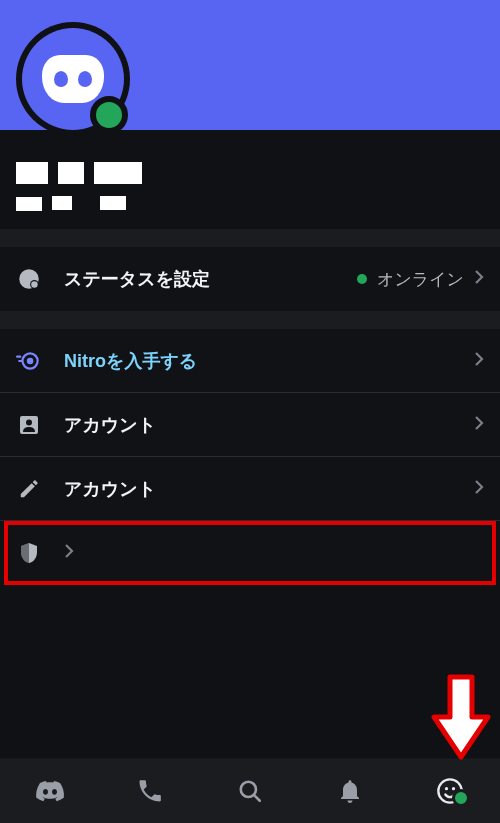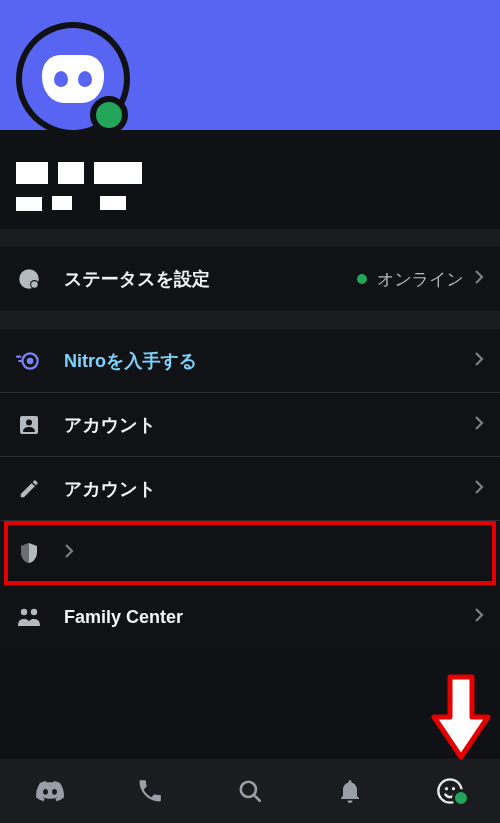--- a/index.html
+++ b/index.html
@@ -310,36 +310,20 @@
         </svg>
       </span>
       <span class="chevron">
         <svg width="10" height="16" viewBox="0 0 10 16" fill="none" stroke="currentColor" stroke-width="2.2">
             <path d="M2 2 L8 8 L2 14"></path>
           </svg>
       </span>
     </div>
   </div>
 
-  <div class="setting-row">
-    <span class="row-icon">
-      <svg width="26" height="22" viewBox="0 0 26 22" fill="currentColor">
-        <circle cx="8" cy="6" r="3.2"></circle>
-        <circle cx="18" cy="6" r="3.2"></circle>
-        <path d="M2 20 C2 14 5 13 8 13 C11 13 14 14 14 20 Z"></path>
-        <path d="M12 20 C12 14 15 13 18 13 C21 13 24 14 24 20 Z"></path>
-      </svg>
-    </span>
-    <span class="row-label">Family Center</span>
-    <span class="chevron">
-      <svg width="10" height="16" viewBox="0 0 10 16" fill="none" stroke="currentColor" stroke-width="2.2">
-          <path d="M2 2 L8 8 L2 14"></path>
-        </svg>
-    </span>
-  </div>
 
 
 </div>
 
 <div class="bottom-nav">
   <div class="nav-btn">
     <svg width="30" height="24" viewBox="0 0 30 24" fill="currentColor">
       <path d="M25 4 C23 3 21 2.3 19 2 C18.8 2.4 18.5 3 18.3 3.4 C16.1 3.1 13.9 3.1 11.7 3.4 C11.5 3 11.2 2.4 11 2 C9 2.3 7 3 5 4 C1.7 9 0.8 13.8 1.2 18.6 C3.6 20.4 6 21.5 8.3 22.2 C8.9 21.4 9.4 20.6 9.8 19.7 C9 19.4 8.2 19 7.5 18.6 C7.7 18.5 7.9 18.3 8.1 18.2 C12.6 20.3 17.5 20.3 22 18.2 C22.2 18.3 22.4 18.5 22.6 18.6 C21.9 19 21.1 19.4 20.3 19.7 C20.7 20.6 21.2 21.4 21.8 22.2 C24.1 21.5 26.5 20.4 28.9 18.6 C29.4 13.1 28 8.3 25 4 Z M10.5 15.7 C9.1 15.7 8 14.4 8 12.9 C8 11.3 9.1 10.1 10.5 10.1 C11.9 10.1 13 11.3 13 12.9 C13 14.4 11.9 15.7 10.5 15.7 Z M19.5 15.7 C18.1 15.7 17 14.4 17 12.9 C17 11.3 18.1 10.1 19.5 10.1 C20.9 10.1 22 11.3 22 12.9 C22 14.4 20.9 15.7 19.5 15.7 Z"></path>
     </svg>
   </div>

